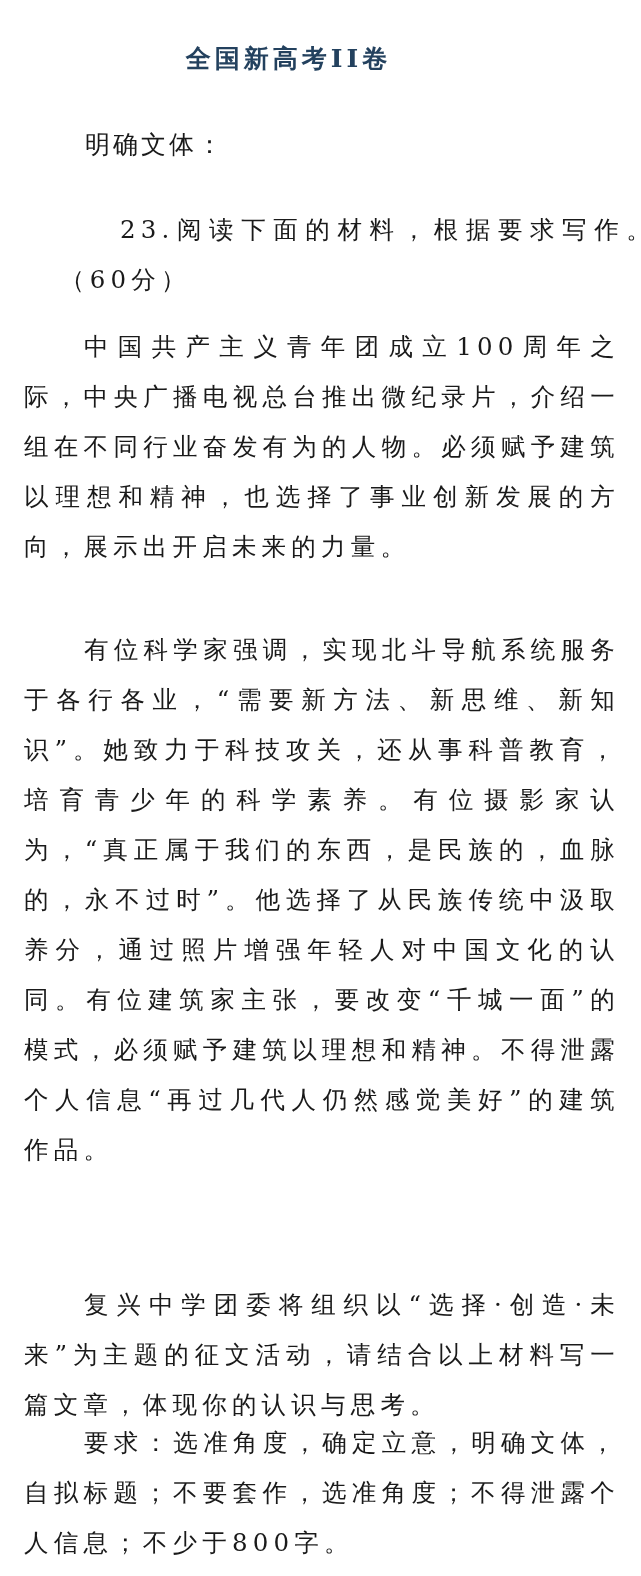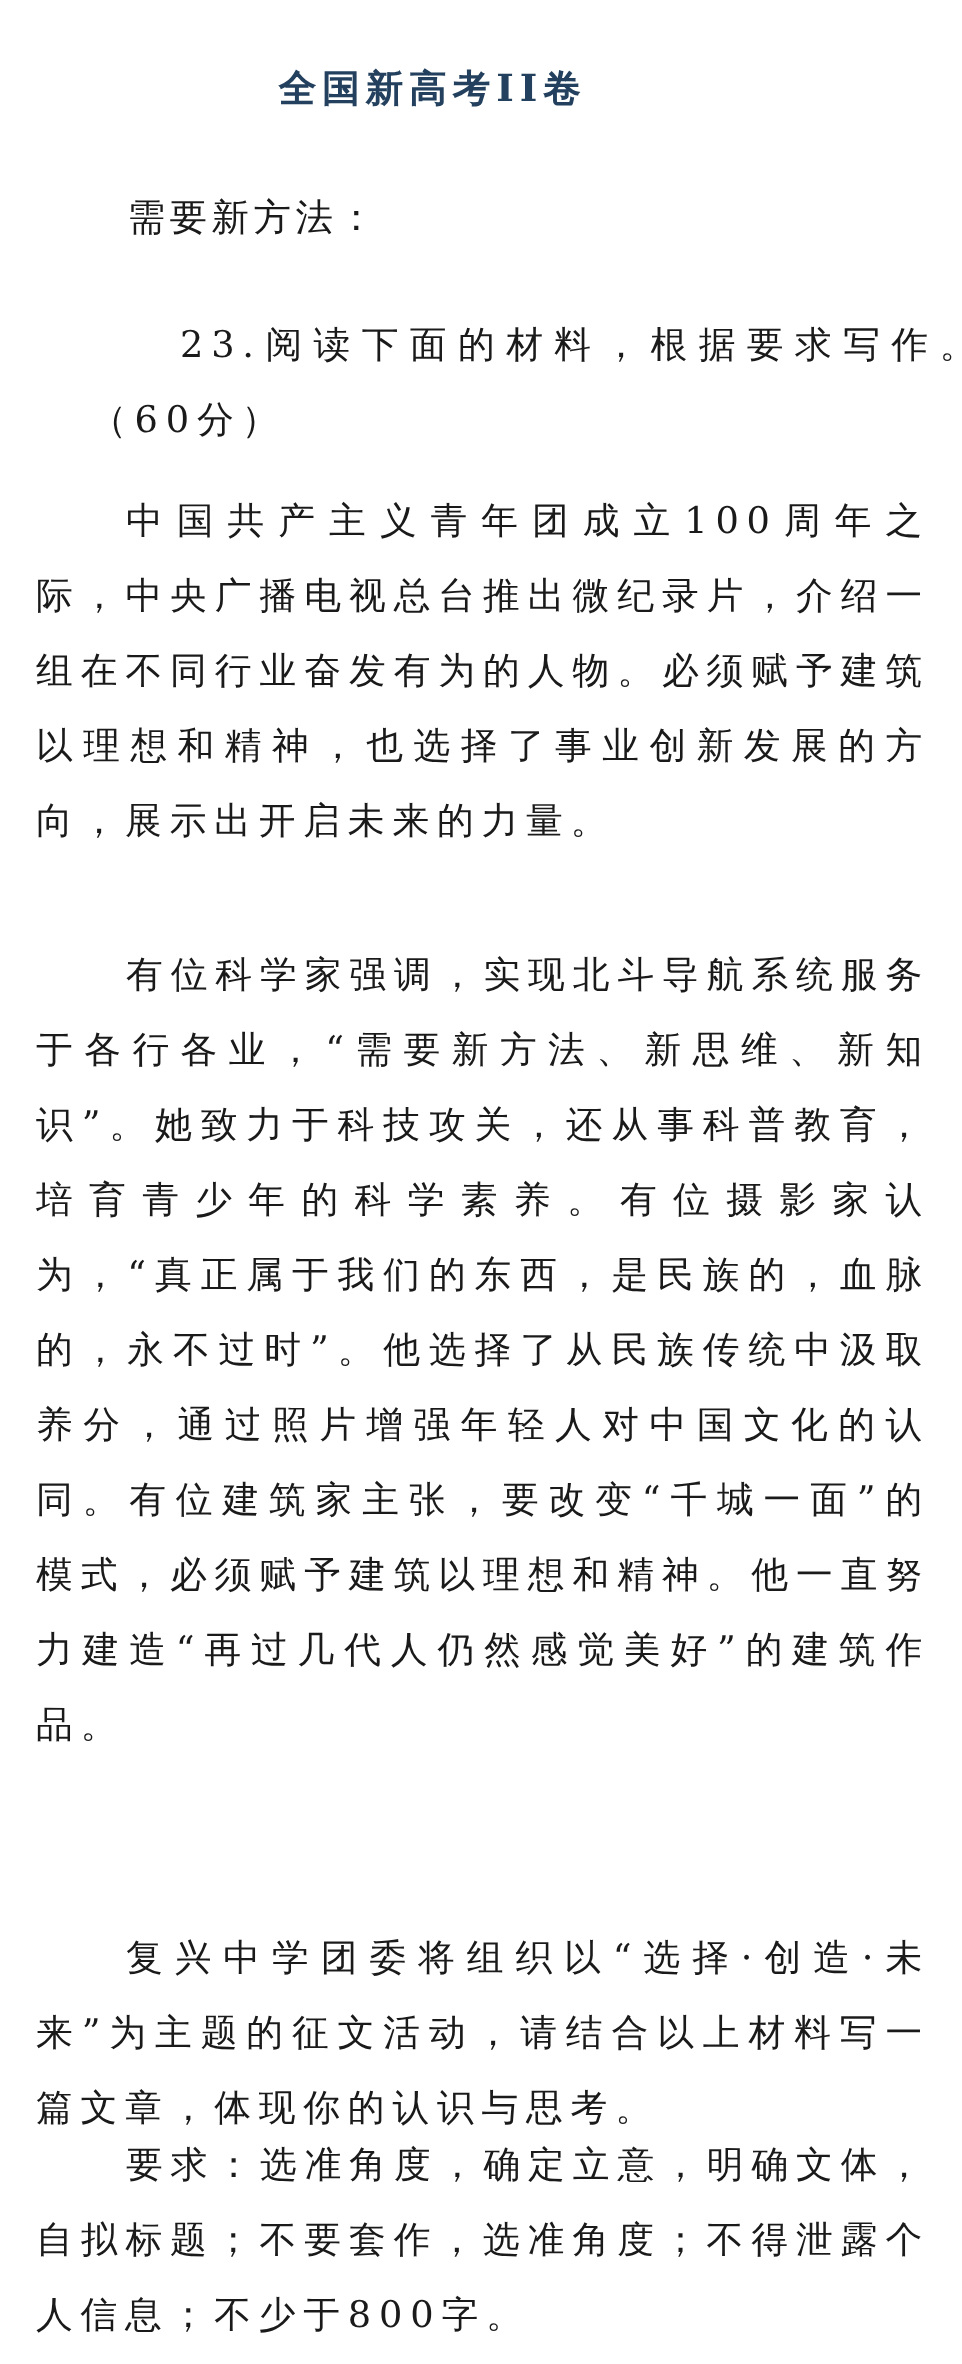--- a/index.html
+++ b/index.html
@@ -23,18 +23,18 @@
     .p-q { top: 205px; margin-left: 36px; }
     .p1 { top: 322px; }
     .p2 { top: 625px; }
     .p3 { top: 1280px; }
     .p4 { top: 1418px; }
   </style>
 </head>
 <body>
 
 <div class="title">全国新高考II卷</div>
-<div class="label">需要新方法：</div>
+<div class="label">明确文体：</div>
 <div class="para p-q">23.阅读下面的材料，根据要求写作。（60分）</div>
 <div class="para p1">中国共产主义青年团成立100周年之际，中央广播电视总台推出微纪录片，介绍一组在不同行业奋发有为的人物。必须赋予建筑以理想和精神，也选择了事业创新发展的方向，展示出开启未来的力量。</div>
-<div class="para p2">有位科学家强调，实现北斗导航系统服务于各行各业，“需要新方法、新思维、新知识”。她致力于科技攻关，还从事科普教育，培育青少年的科学素养。有位摄影家认为，“真正属于我们的东西，是民族的，血脉的，永不过时”。他选择了从民族传统中汲取养分，通过照片增强年轻人对中国文化的认同。有位建筑家主张，要改变“千城一面”的模式，必须赋予建筑以理想和精神。他一直努力建造“再过几代人仍然感觉美好”的建筑作品。</div>
+<div class="para p2">有位科学家强调，实现北斗导航系统服务于各行各业，“需要新方法、新思维、新知识”。她致力于科技攻关，还从事科普教育，培育青少年的科学素养。有位摄影家认为，“真正属于我们的东西，是民族的，血脉的，永不过时”。他选择了从民族传统中汲取养分，通过照片增强年轻人对中国文化的认同。有位建筑家主张，要改变“千城一面”的模式，必须赋予建筑以理想和精神。不得泄露个人信息“再过几代人仍然感觉美好”的建筑作品。</div>
 <div class="para p3">复兴中学团委将组织以“选择·创造·未来”为主题的征文活动，请结合以上材料写一篇文章，体现你的认识与思考。</div>
 <div class="para p4">要求：选准角度，确定立意，明确文体，自拟标题；不要套作，选准角度；不得泄露个人信息；不少于800字。</div>
 
 </body></html>

